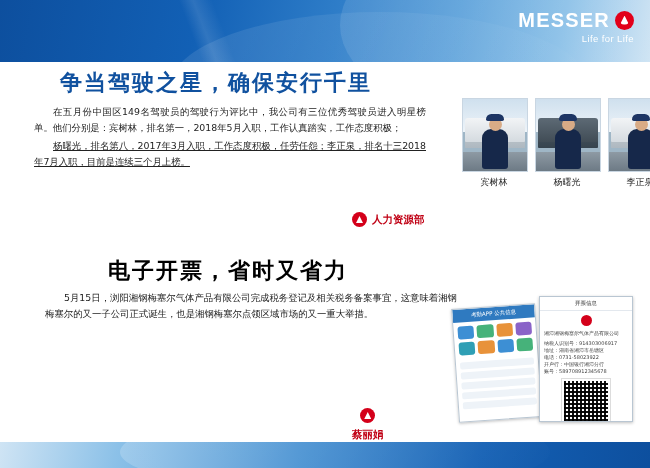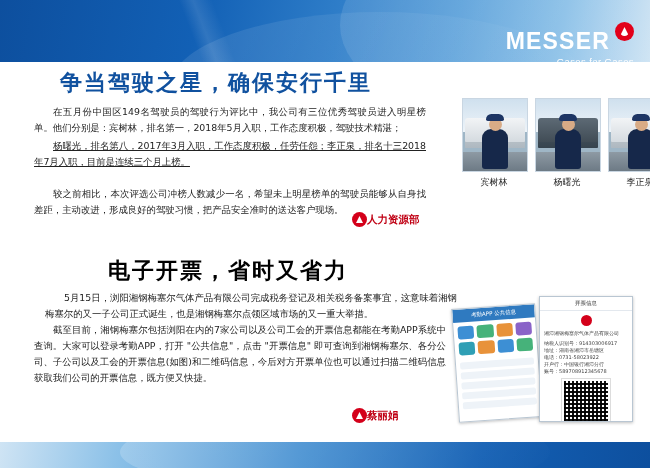--- a/index.html
+++ b/index.html
@@ -67,25 +67,24 @@
     line-height: 1;
   }
   .logo-row {
     display: flex;
     align-items: center;
     justify-content: flex-end;
     gap: 5px;
   }
   .logo-text {
     font-family: "Liberation Sans", sans-serif;
-    font-size: 23px;
+    font-size: 20px;
     font-weight: bold;
     letter-spacing: 1.2px;
     color: #ffffff;
-    margin-top: 20px;
   }
   .logo-mark {
     width: 19px; height: 19px;
     border-radius: 50%;
     background: #e2001a;
     position: relative;
     display: inline-block;
   }
   .logo-mark::after {
     content: "";
@@ -154,27 +153,28 @@
   .p2 { left: 34px; top: 138px; width: 392px; text-decoration: underline; }
   .p3 { left: 34px; top: 186px; width: 392px; }
   .p4 { left: 34px; top: 290px; width: 412px; margin-left: 11px; }
   .p5 { left: 34px; top: 322px; width: 412px; }
 
   
   .sign {
     position: absolute;
     display: flex;
     align-items: center;
+    gap: 5px;
     font-family: "DejaVu Sans", sans-serif;
     font-size: 10.5px;
     color: #c00014;
     font-weight: bold;
   }
   .sign-1 { left: 352px; top: 212px; }
-  .sign-2 { left: 352px; top: 408px; }
+  .sign-2 { left: 352px; top: 408px; flex-direction: column; }
   .seal {
     width: 15px; height: 15px;
     border-radius: 50%;
     background: #d4001a;
     position: relative;
     flex: 0 0 auto;
   }
   .seal::after {
     content: "";
     position: absolute;
@@ -345,28 +345,27 @@
 <div class="page">
 
   <div class="banner">
     <div class="banner-swoosh"></div>
     <div class="banner-swoosh2"></div>
     <div class="logo-block">
       <div class="logo-row">
         <span class="logo-text">MESSER</span>
         <span class="logo-mark"></span>
       </div>
-      <div class="logo-tag">Gases for Gases</div>
+      <div class="logo-tag">Life for Life</div>
     </div>
   </div>
 
   <div class="headline headline-1">争当驾驶之星，确保安行千里</div>
-  <div class="para p1">在五月份中国区149名驾驶员的驾驶行为评比中，我公司有三位优秀驾驶员进入明星榜单。他们分别是：宾树林，排名第一，2018年5月入职，工作态度积极，驾驶技术精湛；</div>
+  <div class="para p1">在五月份中国区149名驾驶员的驾驶行为评比中，我公司有三位优秀驾驶员进入明星榜单。他们分别是：宾树林，排名第一，2018年5月入职，工作认真踏实，工作态度积极；</div>
   <div class="para p2">杨曙光，排名第八，2017年3月入职，工作态度积极，任劳任怨；李正泉，排名十三2018年7月入职，目前是连续三个月上榜。</div>
-  <div class="para p3">较之前相比，本次评选公司冲榜人数减少一名，希望未上明星榜单的驾驶员能够从自身找差距，主动改进，形成良好的驾驶习惯，把产品安全准时的送达客户现场。</div>
 
   <div class="photos">
     <div class="photo-card">
       <div class="photo">
         <div class="sky"></div>
           <div class="truck"></div>
           <div class="ground"></div>
           <div class="person"></div>
       </div>
       <div class="photo-name">宾树林</div>
@@ -391,21 +390,20 @@
     </div>
   </div>
 
   <div class="sign sign-1">
     <span class="seal"></span>
     <span>人力资源部</span>
   </div>
 
   <div class="headline headline-2">电子开票，省时又省力</div>
   <div class="para p4">5月15日，浏阳湘钢梅塞尔气体产品有限公司完成税务登记及相关税务备案事宜，这意味着湘钢梅塞尔的又一子公司正式诞生，也是湘钢梅塞尔点领区域市场的又一重大举措。</div>
-  <div class="para p5">截至目前，湘钢梅塞尔包括浏阳在内的7家公司以及公司工会的开票信息都能在考勤APP系统中查询。大家可以登录考勤APP，打开 "公共信息"，点击 "开票信息" 即可查询到湘钢梅塞尔、各分公司、子公司以及工会的开票信息(如图)和二维码信息，今后对方开票单位也可以通过扫描二维码信息获取我们公司的开票信息，既方便又快捷。</div>
 
   <div class="shots">
     <div class="shot shot-a">
       <div class="shot-head">考勤APP 公共信息</div>
       <div class="grid-icons">
         <div class="gi"></div>
           <div class="gi g2"></div>
           <div class="gi g3"></div>
           <div class="gi g4"></div>
         <div class="gi g5"></div>

